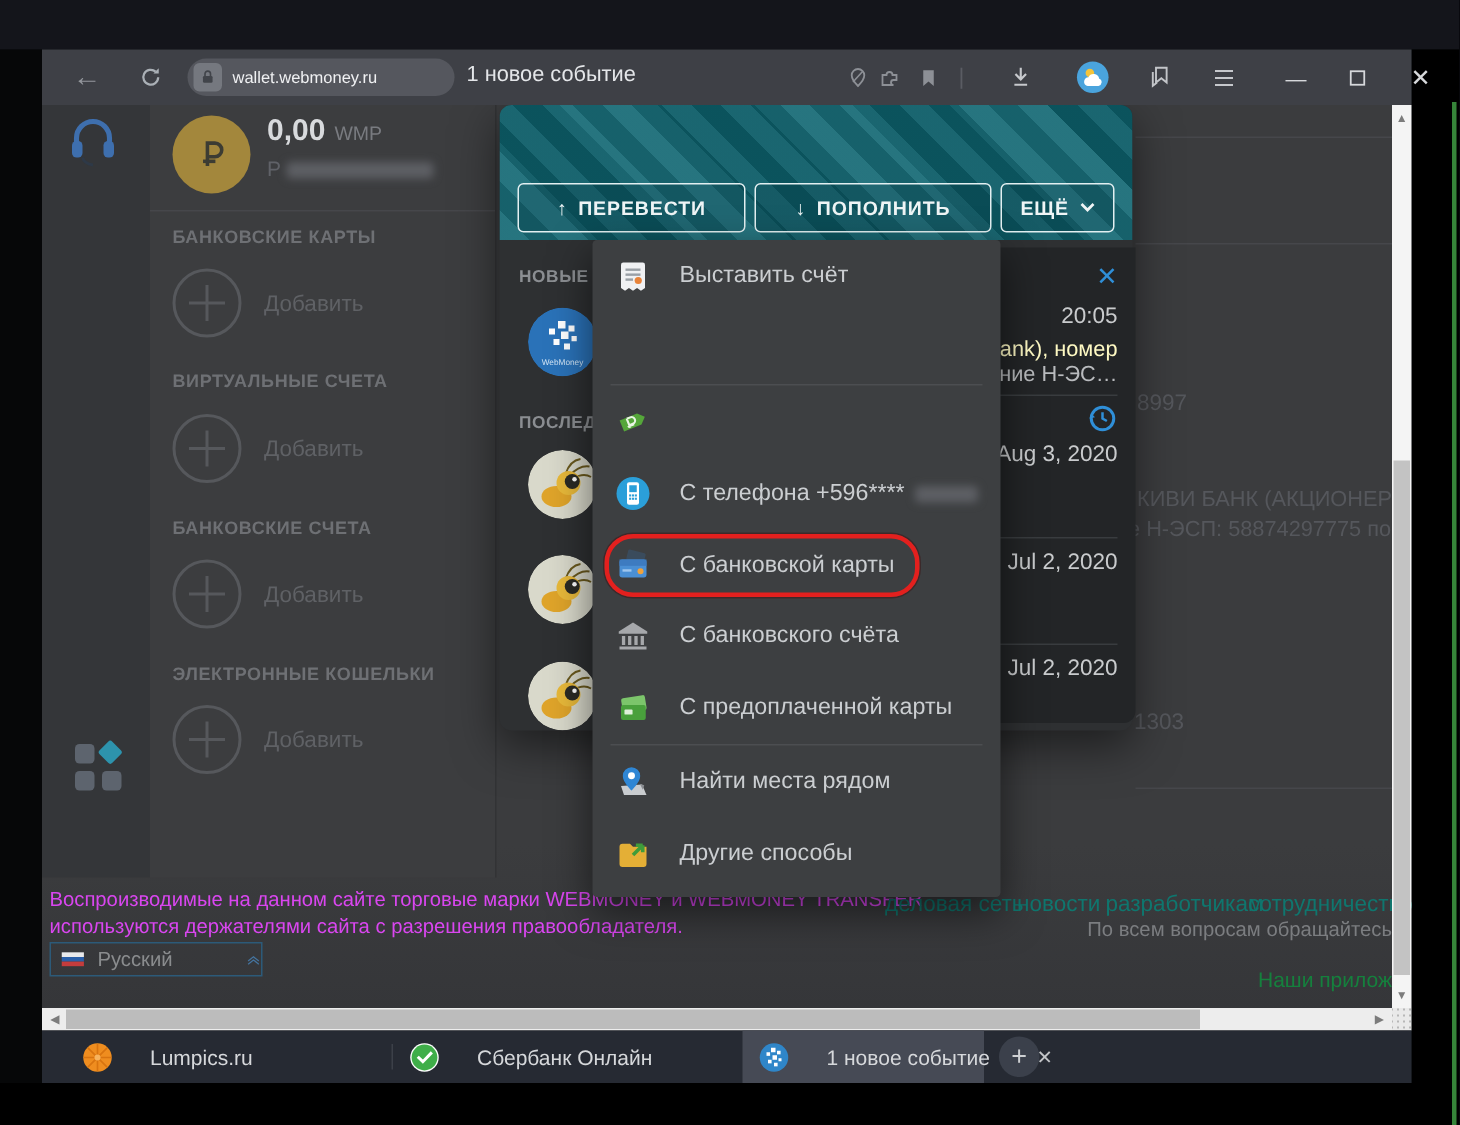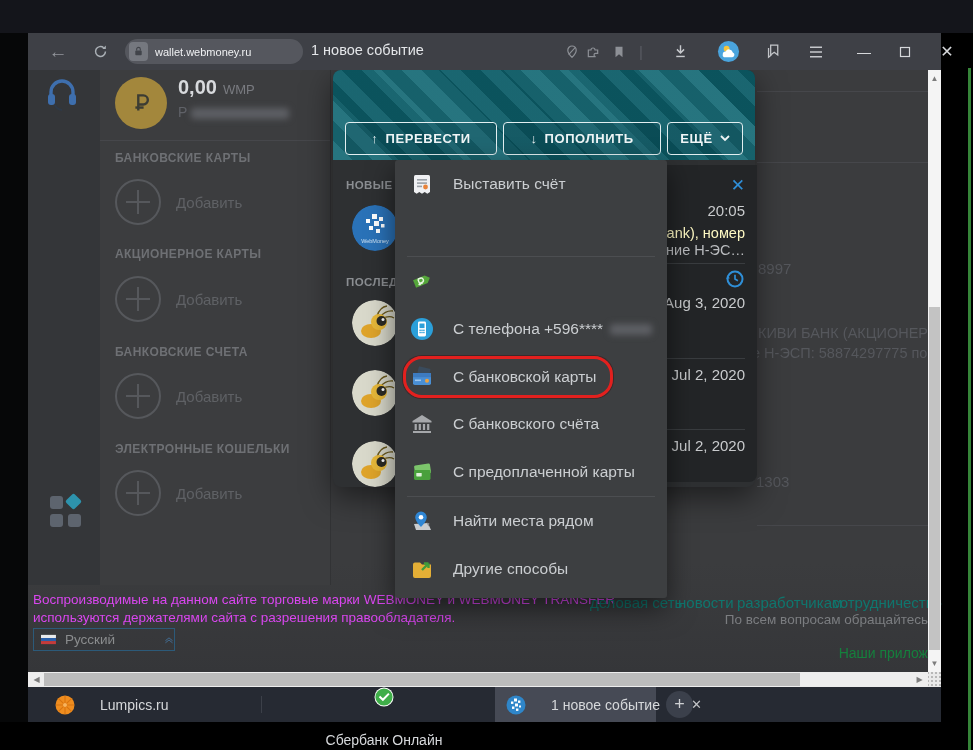--- a/index.html
+++ b/index.html
@@ -194,21 +194,21 @@
   </div>
   <div class="abs balamt"><span>0,00</span><span class="balcur">WMP</span></div>
   <div class="abs balmask"><span>P</span> <span class="blob" style="width:98px;height:11px;"></span></div>
   <div class="abs sideDiv"></div>
 
   <div class="abs seclabel" style="top:151px;">БАНКОВСКИЕ КАРТЫ</div>
   <div class="abs addrow" style="top:177px;">
     <span class="addcirc"></span>
     <span class="addlbl">Добавить</span>
   </div>
-  <div class="abs seclabel" style="top:247px;">АКЦИОНЕРНОЕ КАРТЫ</div>
+  <div class="abs seclabel" style="top:247px;">ВИРТУАЛЬНЫЕ СЧЕТА</div>
   <div class="abs addrow" style="top:274px;">
     <span class="addcirc"></span>
     <span class="addlbl">Добавить</span>
   </div>
   <div class="abs seclabel" style="top:345px;">БАНКОВСКИЕ СЧЕТА</div>
   <div class="abs addrow" style="top:371px;">
     <span class="addcirc"></span>
     <span class="addlbl">Добавить</span>
   </div>
   <div class="abs seclabel" style="top:442px;">ЭЛЕКТРОННЫЕ КОШЕЛЬКИ</div>
@@ -453,21 +453,21 @@
             <circle cx="10" cy="10" r="9.5" fill="#ef8d1f"></circle>
             <g stroke="#d87410" stroke-width="1.1">
               <path d="M10 1v18M1 10h18M3.6 3.6l12.8 12.8M16.4 3.6L3.6 16.4"></path>
             </g>
             <circle cx="10" cy="10" r="2" fill="#f7b35d"></circle>
           </svg>
       </span>
       <span class="tablbl">Lumpics.ru</span>
     </div>
     <div class="tabsep" style="left:233px;"></div>
-    <div class="tab" style="left:234px;width:233px;padding-left:11px;box-sizing:border-box;flex-direction:column;">
+    <div class="tab" style="left:234px;width:233px;padding-left:11px;box-sizing:border-box;">
       <span class="tabico">
         <svg width="20" height="20" viewBox="0 0 20 20">
             <circle cx="10" cy="10" r="9.5" fill="#fff"></circle>
             <circle cx="10" cy="10" r="8.6" fill="#3fae49"></circle>
             <path d="M5.5 9.5l3.4 3.3 6-6.2" fill="none" stroke="#fff" stroke-width="2"></path>
           </svg>
       </span>
       <span class="tablbl">Сбербанк Онлайн</span>
     </div>
     <div class="tab tabactive" style="left:467px;width:161px;padding-left:11px;box-sizing:border-box;">

